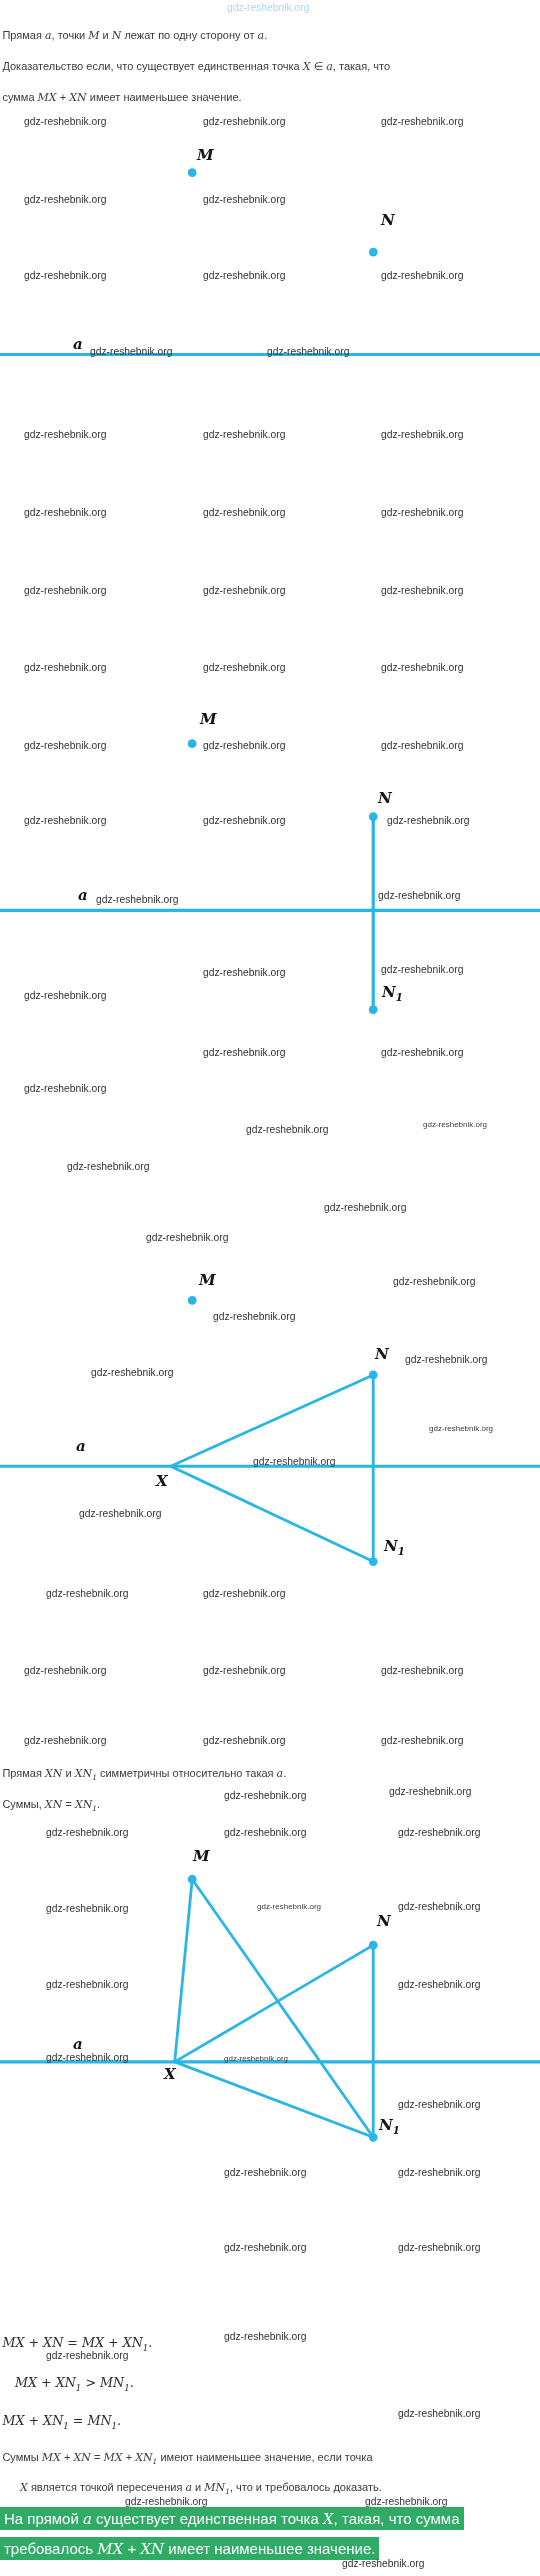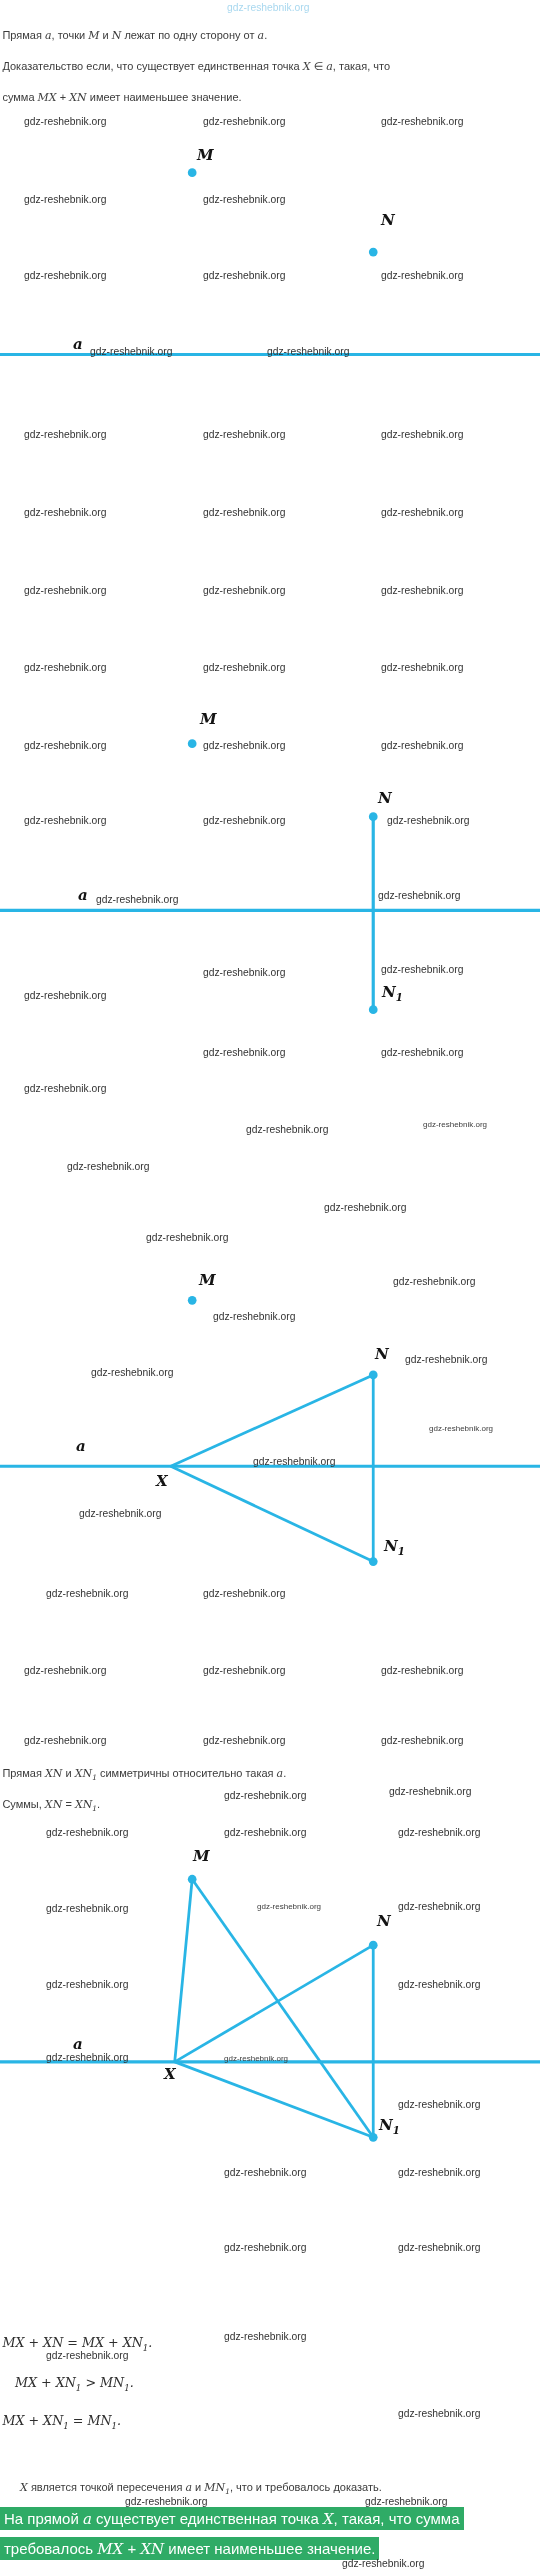--- a/index.html
+++ b/index.html
@@ -164,20 +164,21 @@
   <div class="plabel" style="left:73px;top:2037px">a</div>
   <div class="plabel" style="left:164px;top:2067px">X</div>
   <div class="plabel" style="left:379px;top:2118px"><span>N</span><sub>1</sub></div>
 
   <div class="formula" style="left:2.4px;top:2335px"><span>MX + XN = MX + XN</span><sub>1</sub><span>.</span></div>
   <span class="wm" style="left:224px;top:2331px">gdz-reshebnik.org</span>
   <span class="wm" style="left:46px;top:2350px">gdz-reshebnik.org</span>
   <div class="formula" style="left:15px;top:2375px"><span>MX + XN</span><sub>1</sub><span> &gt; MN</span><sub>1</sub><span>.</span></div>
   <span class="wm" style="left:398px;top:2408px">gdz-reshebnik.org</span>
   <div class="formula" style="left:2.4px;top:2413px"><span>MX + XN</span><sub>1</sub><span> = MN</span><sub>1</sub><span>.</span></div>
+  <div class="txt" style="left:2.4px;top:2451px"><span>Суммы </span><span class="mi">MX</span><span> + </span><span class="mi">XN</span><span> = </span><span class="mi">MX</span><span> + </span><span class="mi">XN</span><sub class="mi">1</sub><span> имеют наименьшее значение, если точка</span></div>
   <div class="txt" style="left:20px;top:2481px"><span class="mi">X</span><span> является точкой пересечения </span><span class="mi">a</span><span> и </span><span class="mi">MN</span><sub class="mi">1</sub><span>, что и требовалось доказать.</span></div>
   <span class="wm" style="left:125px;top:2496px">gdz-reshebnik.org</span>
   <span class="wm" style="left:365px;top:2496px">gdz-reshebnik.org</span>
 
   <div class="hl" style="left:0px;top:2510px"><span class="bg"><span>На прямой </span><span class="mi">a</span><span> существует единственная точка </span><span class="mi">X</span><span>, такая, что сумма</span></span></div>
   <div class="hl" style="left:0px;top:2540px"><span class="bg"><span>требовалось </span><span class="mi">MX</span><span> + </span><span class="mi">XN</span><span> имеет наименьшее значение.</span></span></div>
   <span class="wm" style="left:342px;top:2558px">gdz-reshebnik.org</span>
 
 </div>
 

